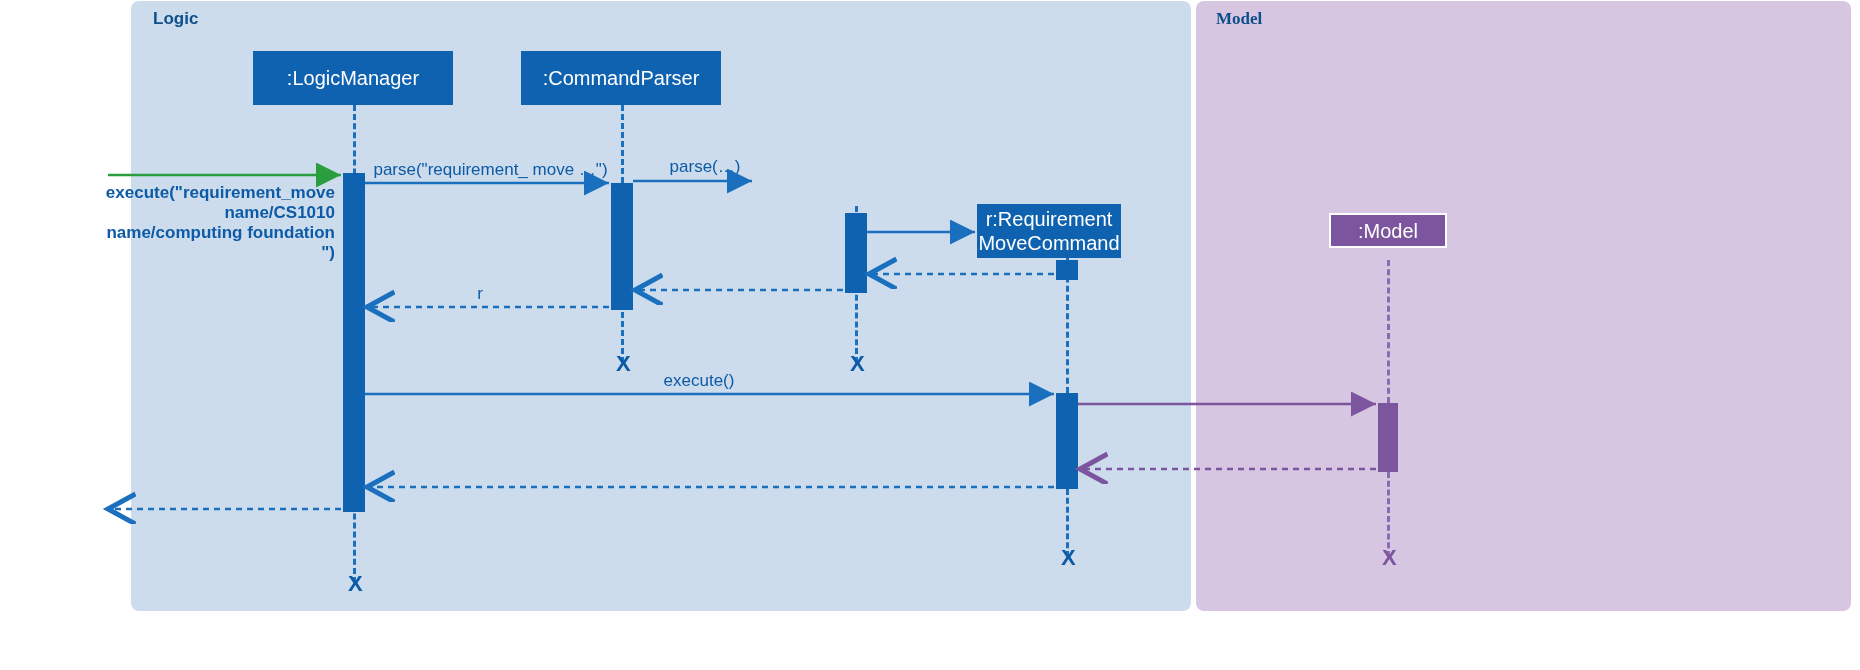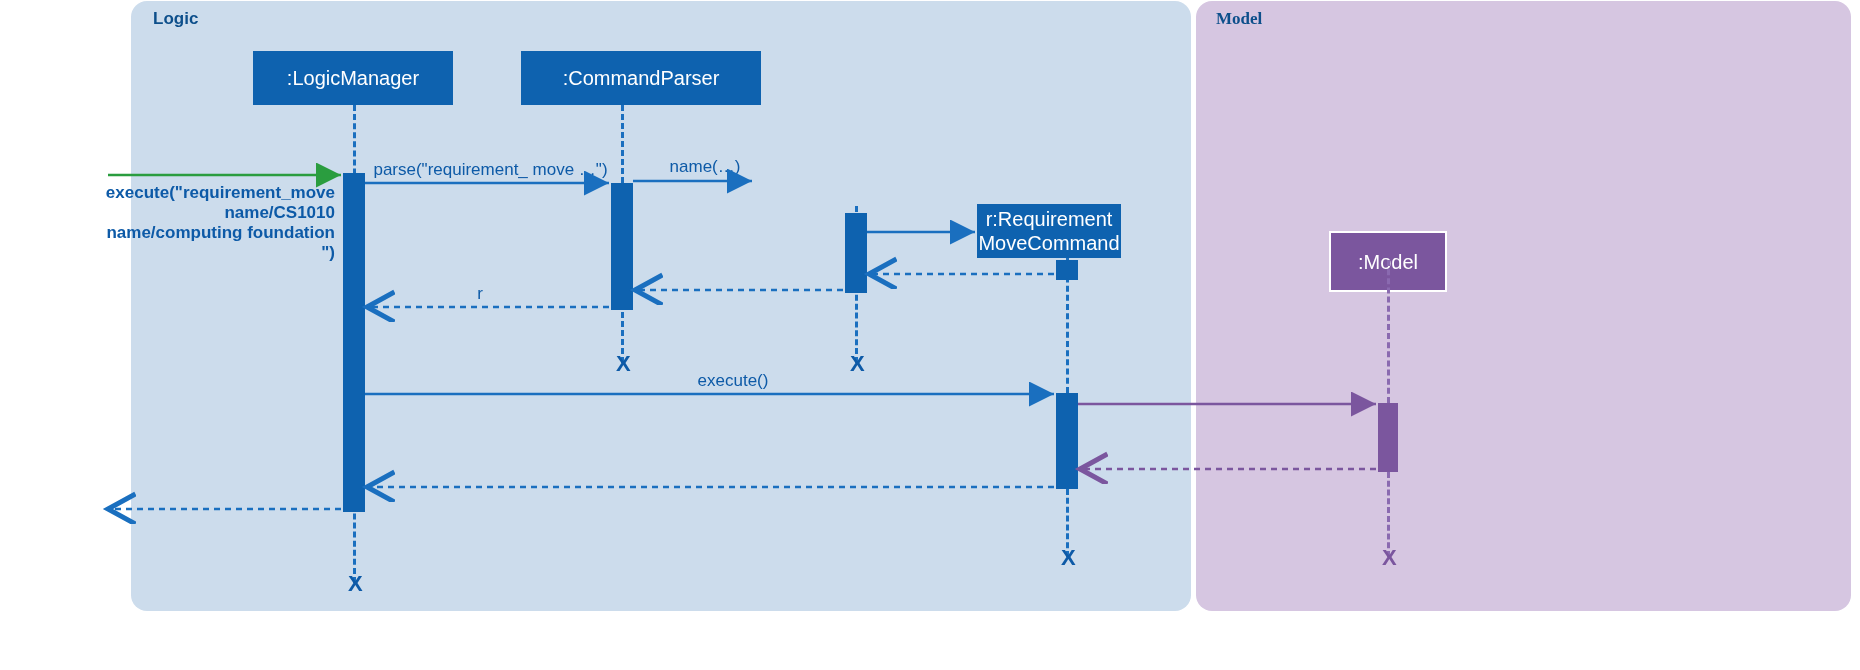--- a/index.html
+++ b/index.html
@@ -1,17 +1,17 @@
 <!DOCTYPE html>
 <html><head>
 <meta charset="utf-8">
 <style>
 body { margin:0; font-family:Arial,Helvetica,sans-serif; background:#fff; }
 .canvas { position:relative; width:1860px; height:670px; }
-.frame { position:absolute; border-radius:16px; }
+.frame { position:absolute; border-radius:8px; }
 .frame-logic { left:131px; top:1px; width:1060px; height:610px; background:#ccdcec; }
 .frame-model { left:1196px; top:1px; width:655px; height:610px; background:#d6c6e1; }
 .frame-label { position:absolute; top:8px; font:700 17px Arial; color:#0d4f8b; }
 .frame-label.logic { left:22px; }
 .frame-label.model { left:20px;font-family:Liberation Serif, serif; }
 .box { position:absolute; background:#0e62af; color:#fff; text-align:center; display:flex; align-items:center; justify-content:center; padding:4px 10px; box-sizing:border-box; }
 .box.blue { background:#0e62af; }
 .box.purple { background:#7b569e; border:2px solid #fff; }
 .box .t { font:400 20px Arial; line-height:1.2; }
 .lifeline { position:absolute; width:0; border-left:3px dashed #1a6fbf; }
@@ -31,29 +31,29 @@
   <div class="frame frame-logic">
     <div class="frame-label logic">Logic</div>
   </div>
   <div class="frame frame-model">
     <div class="frame-label model">Model</div>
   </div>
 
   <div class="box blue" style="left:253px; top:51px; width:200px; height:54px;">
     <span class="t">:LogicManager</span>
   </div>
-  <div class="box blue" style="left:521px; top:51px; width:240px; height:54px;">
+  <div class="box blue" style="left:521px; top:51px; width:200px; height:54px;">
     <span class="t">:CommandParser</span>
   </div>
   <div class="box blue" style="left:977px; top:204px; width:144px; height:54px;">
     <span class="t">
       <span>r:Requirement</span><br><span>MoveCommand</span>
     </span>
   </div>
-  <div class="box purple" style="left:1329px; top:231px; width:118px; height:61px;">
+  <div class="box purple" style="left:1329px; top:213px; width:118px; height:35px;">
     <span class="t">:Model</span>
   </div>
 
   <div class="lifeline" style="left:353px; top:105px; height:478px;"></div>
   <div class="lifeline" style="left:621px; top:105px; height:258px;"></div>
   <div class="lifeline" style="left:855px; top:206px; height:157px;"></div>
   <div class="lifeline" style="left:1066px; top:258px; height:135px;"></div>
   <div class="lifeline" style="left:1066px; top:489px; height:68px;"></div>
   <div class="lifeline purple" style="left:1387px; top:260px; height:143px;"></div>
   <div class="lifeline purple" style="left:1387px; top:472px; height:85px;"></div>
@@ -68,23 +68,23 @@
   <div class="xmark" style="left:348px; top:571px;">X</div>
   <div class="xmark" style="left:616px; top:351px;">X</div>
   <div class="xmark" style="left:850px; top:351px;">X</div>
   <div class="xmark" style="left:1061px; top:545px;">X</div>
   <div class="xmark purple" style="left:1382px; top:545px;">X</div>
 
   <div class="labeltxt" style="left:90px; top:183px; width:245px; text-align:right; font-weight:700;">
     <span>execute("requirement_move</span><br><span>name/CS1010</span><br><span>name/computing foundation ")</span>
   </div>
   <div class="labeltxt" style="left:373px; top:160px; width:235px;"><span>parse("requirement_ move …")</span></div>
-  <div class="labeltxt" style="left:660px; top:157px; width:90px;"><span>name(…)</span></div>
+  <div class="labeltxt" style="left:660px; top:157px; width:90px;"><span>parse(…)</span></div>
   <div class="labeltxt" style="left:465px; top:284px; width:30px;"><span>r</span></div>
-  <div class="labeltxt" style="left:688px; top:371px; width:90px;"><span>execute()</span></div>
+  <div class="labeltxt" style="left:654px; top:371px; width:90px;"><span>execute()</span></div>
 
   <svg width="1860" height="670">
     <defs>
       <marker id="ah-blue" markerWidth="12" markerHeight="12" refX="10" refY="5" orient="auto">
         <path d="M0,0 L10,5 L0,10 z" fill="#1a6fbf"></path>
       </marker>
       <marker id="ah-blue-open" markerWidth="14" markerHeight="14" refX="11" refY="6" orient="auto">
         <path d="M0,0 L11,6 L0,12" fill="none" stroke="#1a6fbf" stroke-width="2"></path>
       </marker>
       <marker id="ah-green" markerWidth="12" markerHeight="12" refX="10" refY="5" orient="auto">

